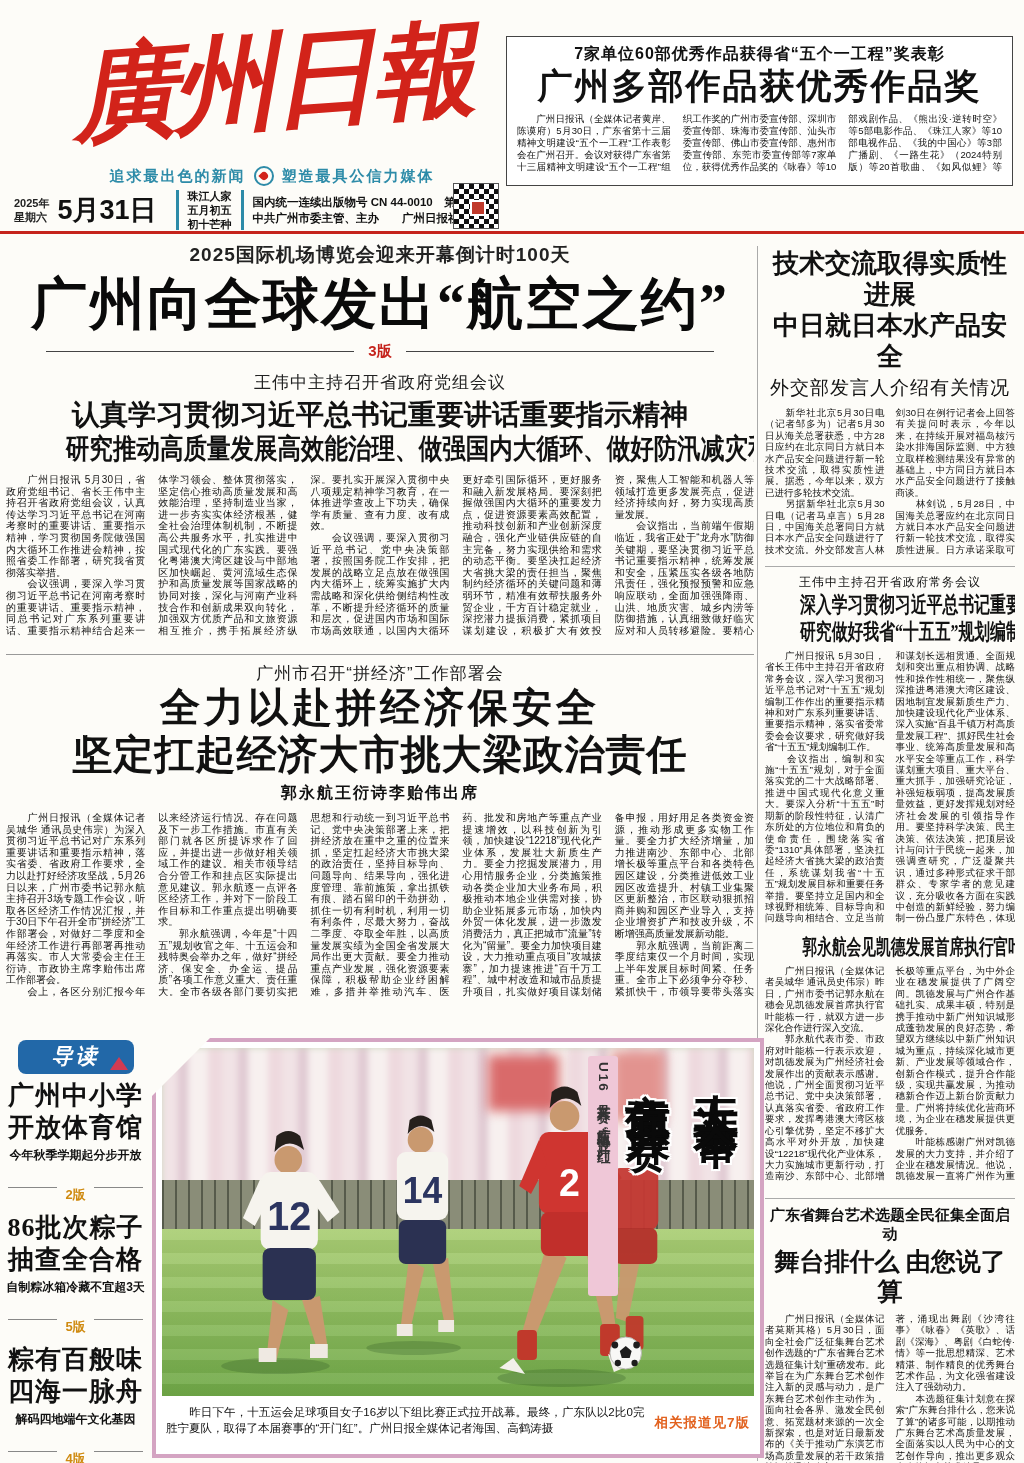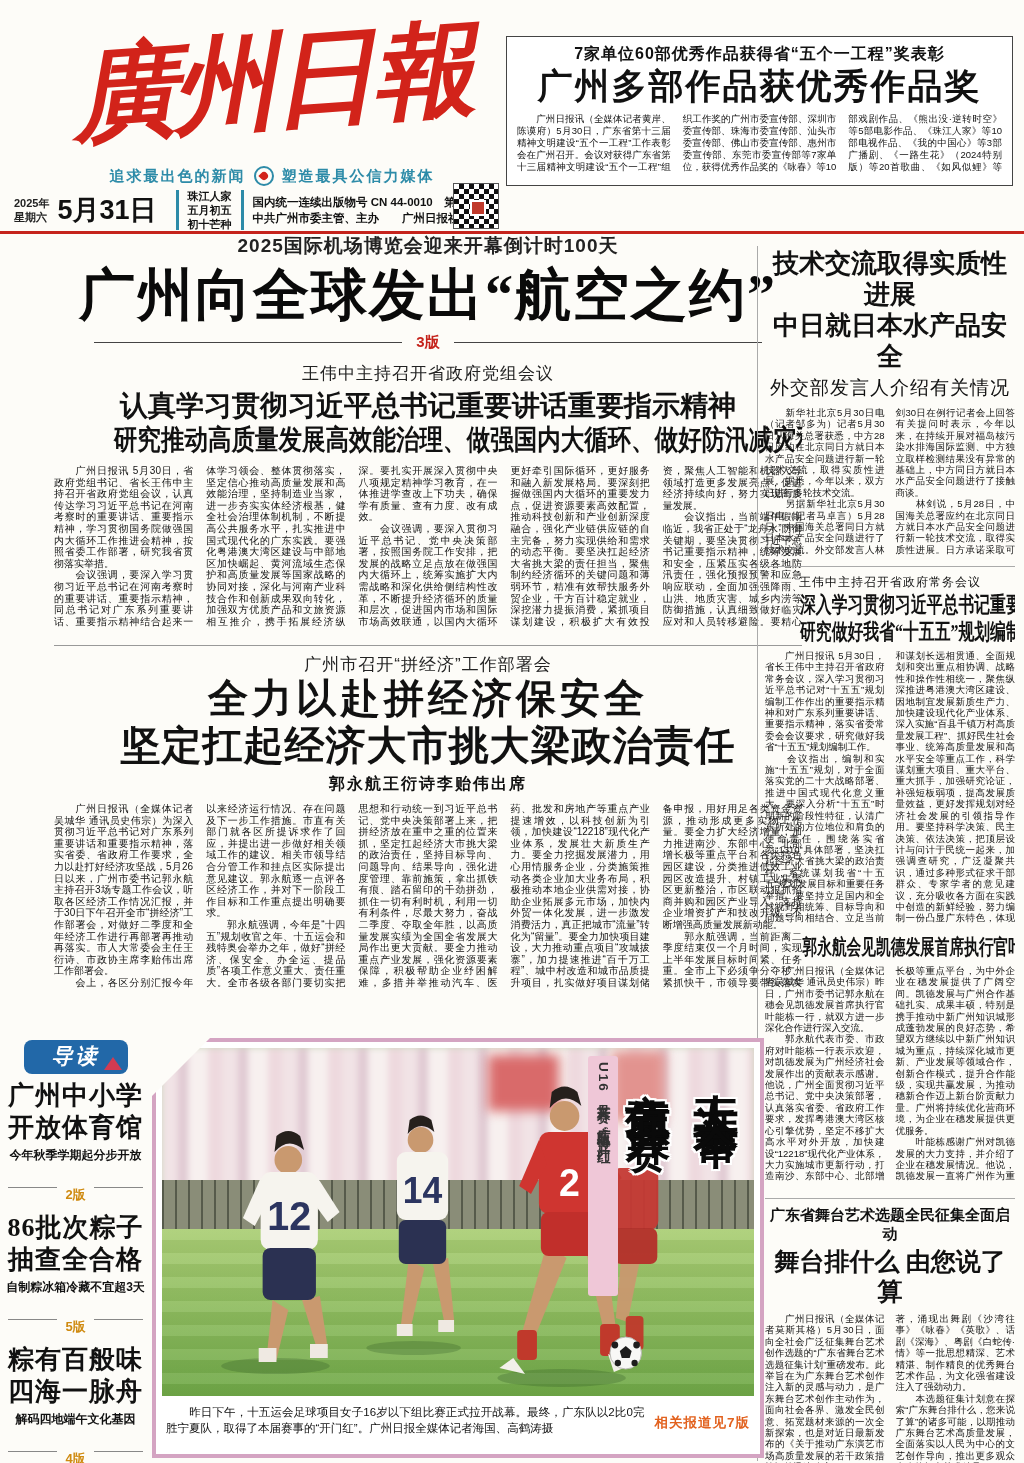--- a/index.html
+++ b/index.html
@@ -40,21 +40,21 @@
             border:1px solid #444; padding:7px 10px 6px; background:#fff; }
   .topbox-kicker { text-align:center; font-size:16px; font-weight:bold; letter-spacing:1px; }
   .topbox-headline { text-align:center; font-size:35px; font-weight:bold; letter-spacing:2px;
             margin:3px 0 7px; line-height:38px; }
   .topbox-body { column-count:3; column-gap:12px; font-size:9.5px; line-height:12px;
             text-align:justify; height:60px; overflow:hidden; }
 
   .redline { position:absolute; left:0; top:231px; width:1024px; height:3px; background:#c5231c; }
 
   
-  .main-left { position:absolute; left:6px; top:233px; width:748px; height:792px; overflow:hidden;margin-left:48px; }
+  .main-left { position:absolute; left:6px; top:242px; width:748px; height:792px; overflow:hidden; }
   .kicker { text-align:center; font-size:19px; font-weight:bold; letter-spacing:1px; color:#222; }
   .kicker-sm { text-align:center; font-size:17px; letter-spacing:1px; color:#222; }
   .air-headline { text-align:center; font-size:56px; font-weight:bold; letter-spacing:2px;
                   line-height:64px; margin:4px 0 6px; color:#0a0a0a; }
   .pageref { display:flex; align-items:center; gap:14px; margin:2px 40px 10px; }
   .pageref .ln { flex:1; height:1px; background:#444; }
   .pageref .pg { color:#c5231c; font-weight:bold; font-size:15px; }
   .party-line1 { text-align:center; font-size:28px; font-weight:bold; line-height:34px; margin-top:4px; }
   .party-line2 { text-align:center; font-size:28px; font-weight:bold; line-height:34px;
                  transform:scaleX(.84); transform-origin:center; white-space:nowrap; }
@@ -82,21 +82,21 @@
   .h-cw { height:276px; margin-top:5px; }
   .guo-headline { text-align:center; font-size:21px; font-weight:bold; line-height:26px; margin-top:8px;
              transform:scaleX(.70); transform-origin:center; white-space:nowrap; }
   .h-guo { height:226px; margin-top:5px; }
   .st-kicker { text-align:center; font-size:15px; font-weight:bold; }
   .st-headline { text-align:center; font-size:25px; font-weight:bold; line-height:30px; margin:3px 0 6px; }
   .h-st { height:226px; }
 
   
   .daodu { position:absolute; left:4px; top:1040px; width:143px; }
-  .dd-badge { position:relative; width:104px; height:34px; margin:0 auto 6px; background:#2268a8;
+  .dd-badge { position:relative; width:116px; height:34px; margin:0 auto 6px; background:#2268a8;
               border-radius:8px; color:#fff; font-weight:bold; font-style:italic; font-size:21px;
               text-align:center; line-height:33px; letter-spacing:3px;
               font-family:"Liberation Serif","DejaVu Serif",serif; }
   .dd-badge::after { content:""; position:absolute; right:6px; bottom:4px; width:0; height:0;
               border-left:9px solid transparent; border-right:9px solid transparent;
               border-bottom:13px solid #d23b52; }
   .dd-title { text-align:center; font-size:26px; font-weight:bold; line-height:32px; letter-spacing:1px; }
   .dd-sub { text-align:center; font-size:12px; font-weight:bold; margin-top:3px; }
   .dd-ref { display:flex; align-items:center; gap:8px; margin:6px 4px 8px; }
   .dd-ref .ln { flex:1; height:1px; background:#888; }

